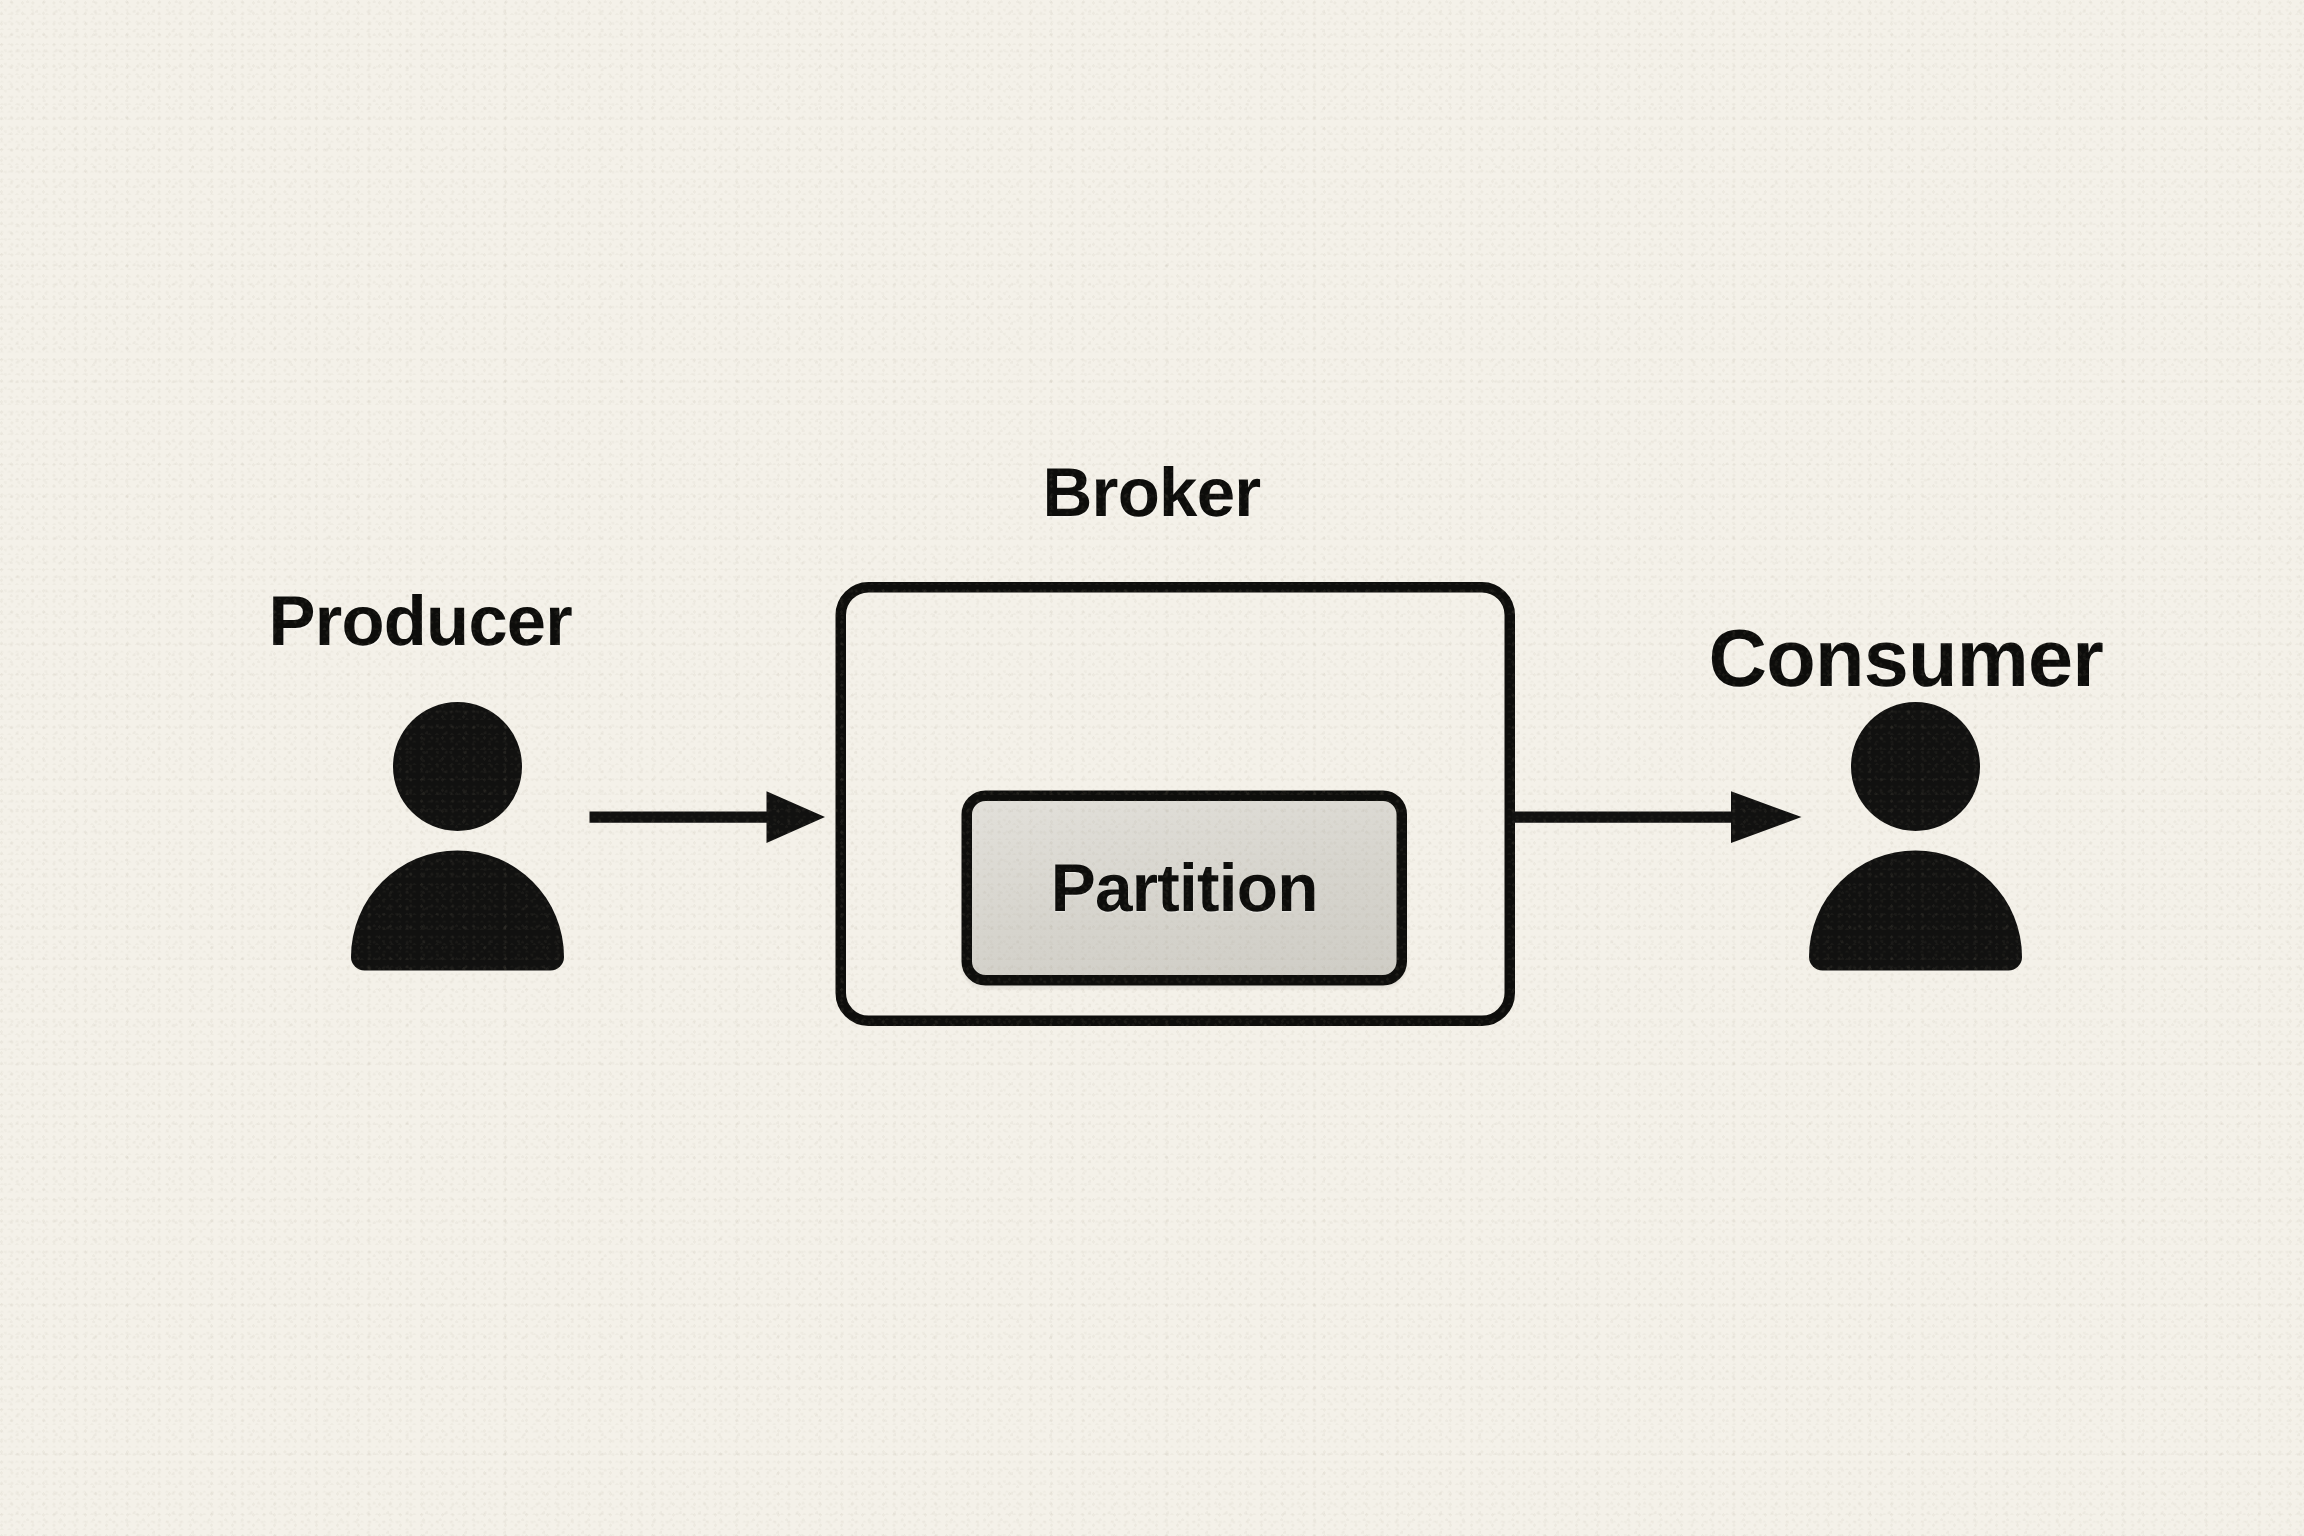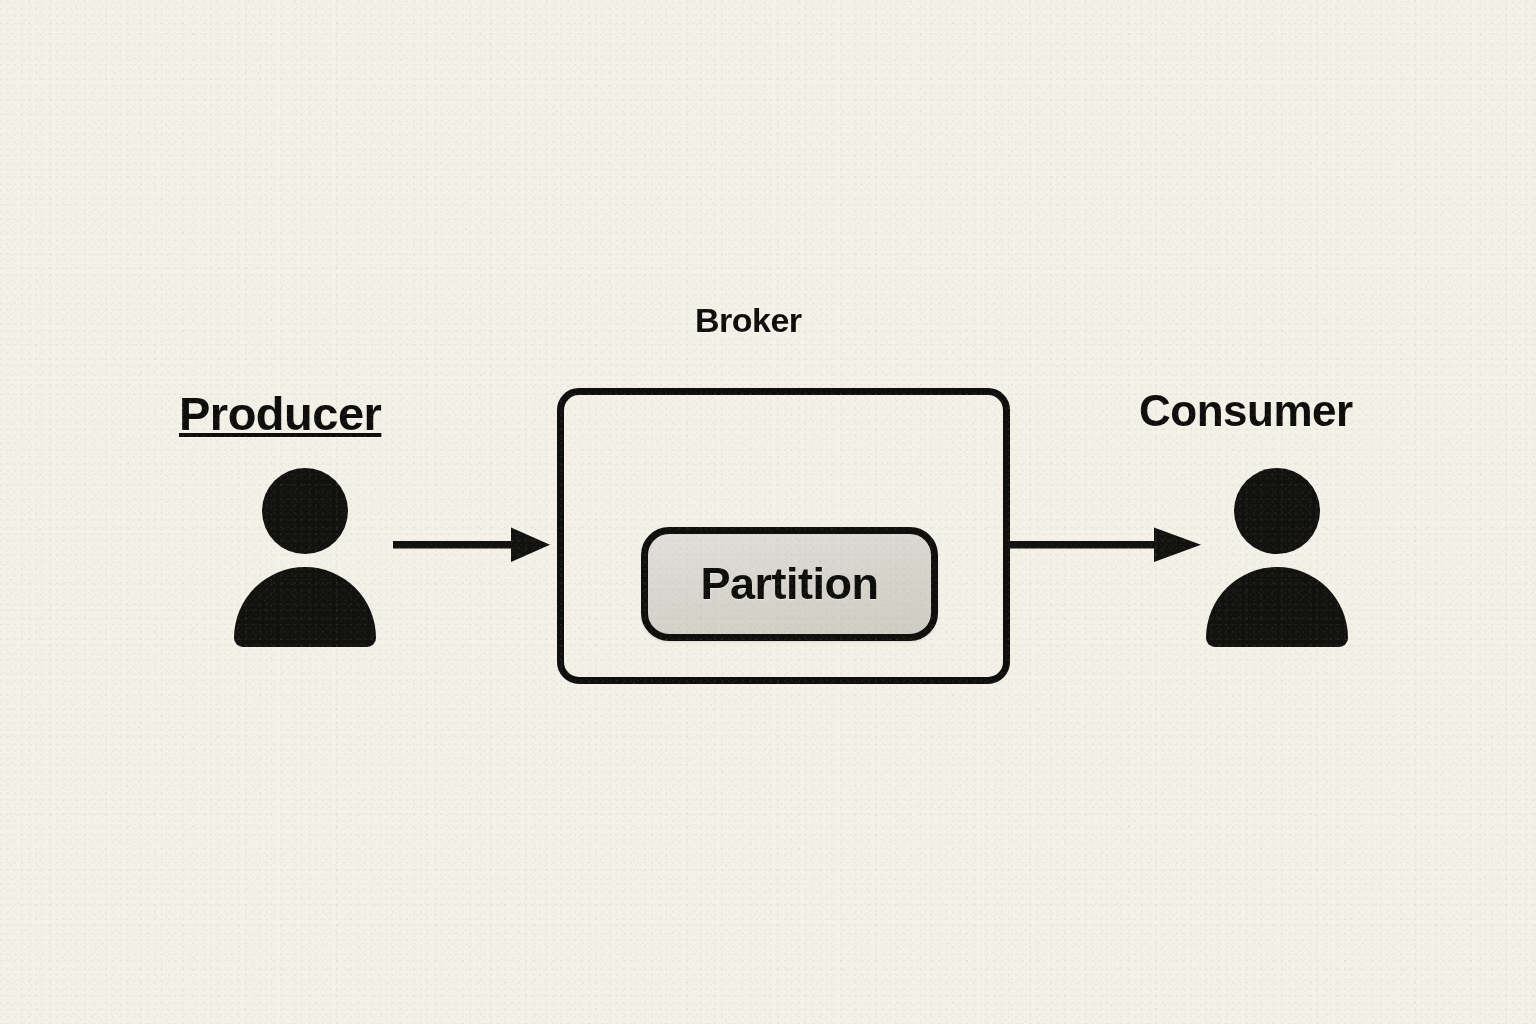--- a/index.html
+++ b/index.html
@@ -36,23 +36,23 @@
 
   .node-label {
     position: absolute;
     color: #0d0d0b;
     font-weight: bold;
     white-space: nowrap;
     letter-spacing: -0.5px;
     text-shadow: 0 1px 1px rgba(255,255,255,.45);
   }
 
-  #label-producer { left: 179px; top: 386px; font-size: 47px; text-decoration: underline; }
-  #label-consumer { left: 1139px; top: 386px; font-size: 44px; }
-  #label-broker   { left: 695px; top: 301px; font-size: 34px; }
+  #label-producer { left: 179px; top: 386px; font-size: 47px; }
+  #label-consumer { left: 1139px; top: 408px; font-size: 54px; }
+  #label-broker   { left: 695px; top: 301px; font-size: 46px; }
 
   #label-topic {
     position: absolute;
     left: 679px;
     top: 437px;
     font-size: 50px;
     font-weight: 500;
     color: #100f0d;
     white-space: nowrap;
     letter-spacing: -1px;
@@ -90,24 +90,24 @@
     box-sizing: border-box;
     background: transparent;
   }
 
   
   #partition-box {
     position: absolute;
     left: 641px;
     top: 527px;
     width: 297px;
-    height: 114px;
+    height: 130px;
     box-sizing: border-box;
     border: 7px solid #0e0e0c;
-    border-radius: 28px;
+    border-radius: 16px;
     background: linear-gradient(170deg, #e2e0da 0%, #d6d4cd 55%, #cfcdc6 100%);
     display: flex;
     align-items: center;
     justify-content: center;
     box-shadow: 0 2px 2px rgba(0,0,0,.06);
   }
   #partition-label {
     font-size: 45px;
     font-weight: bold;
     color: #0d0d0b;

